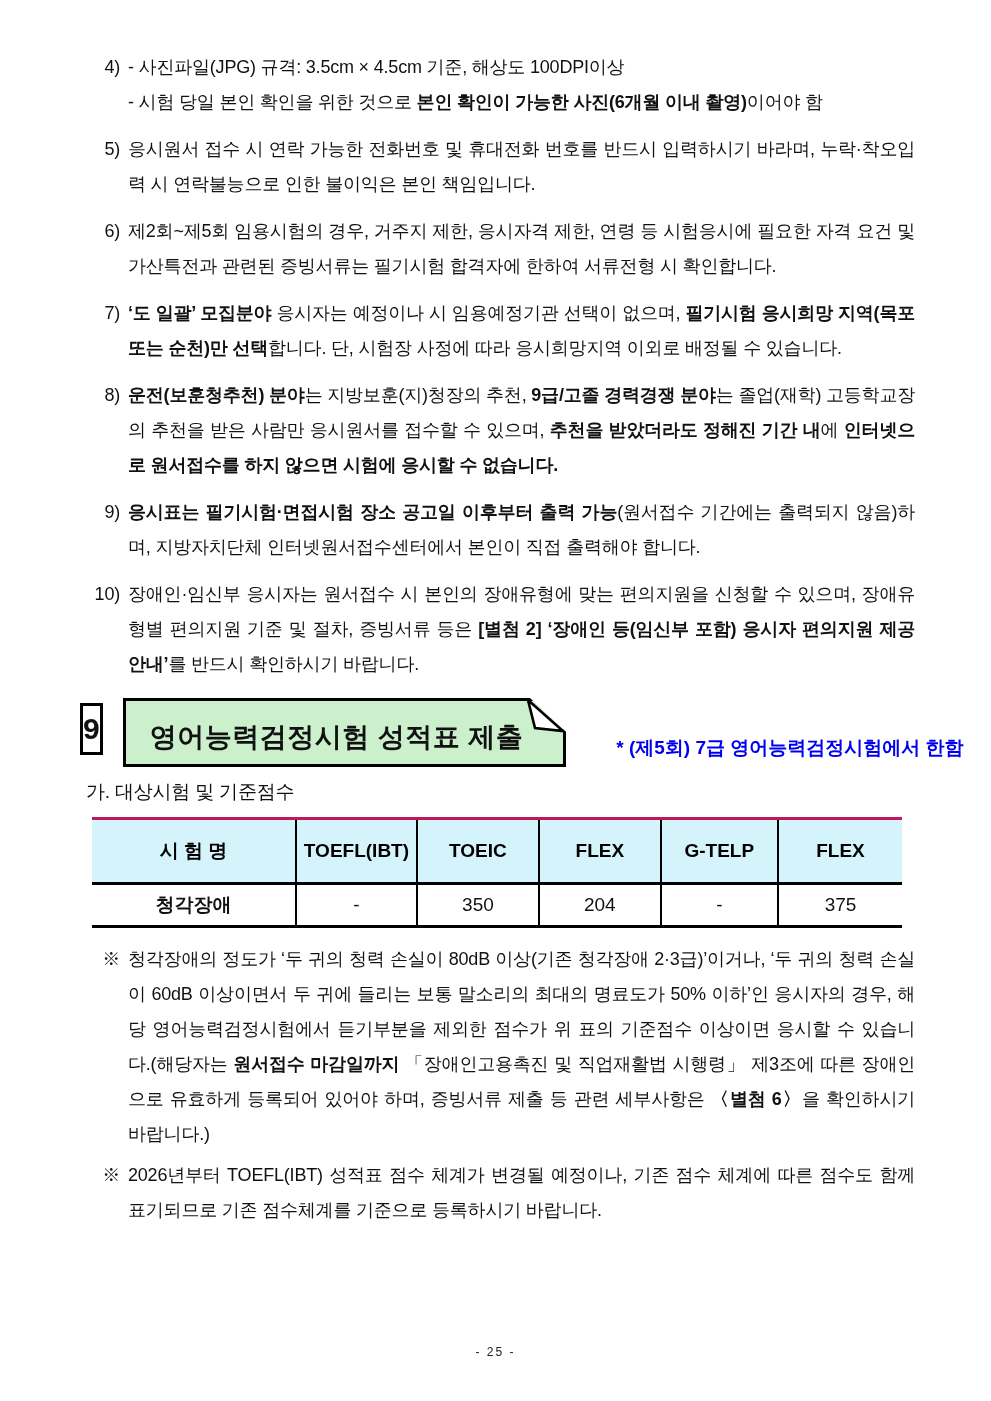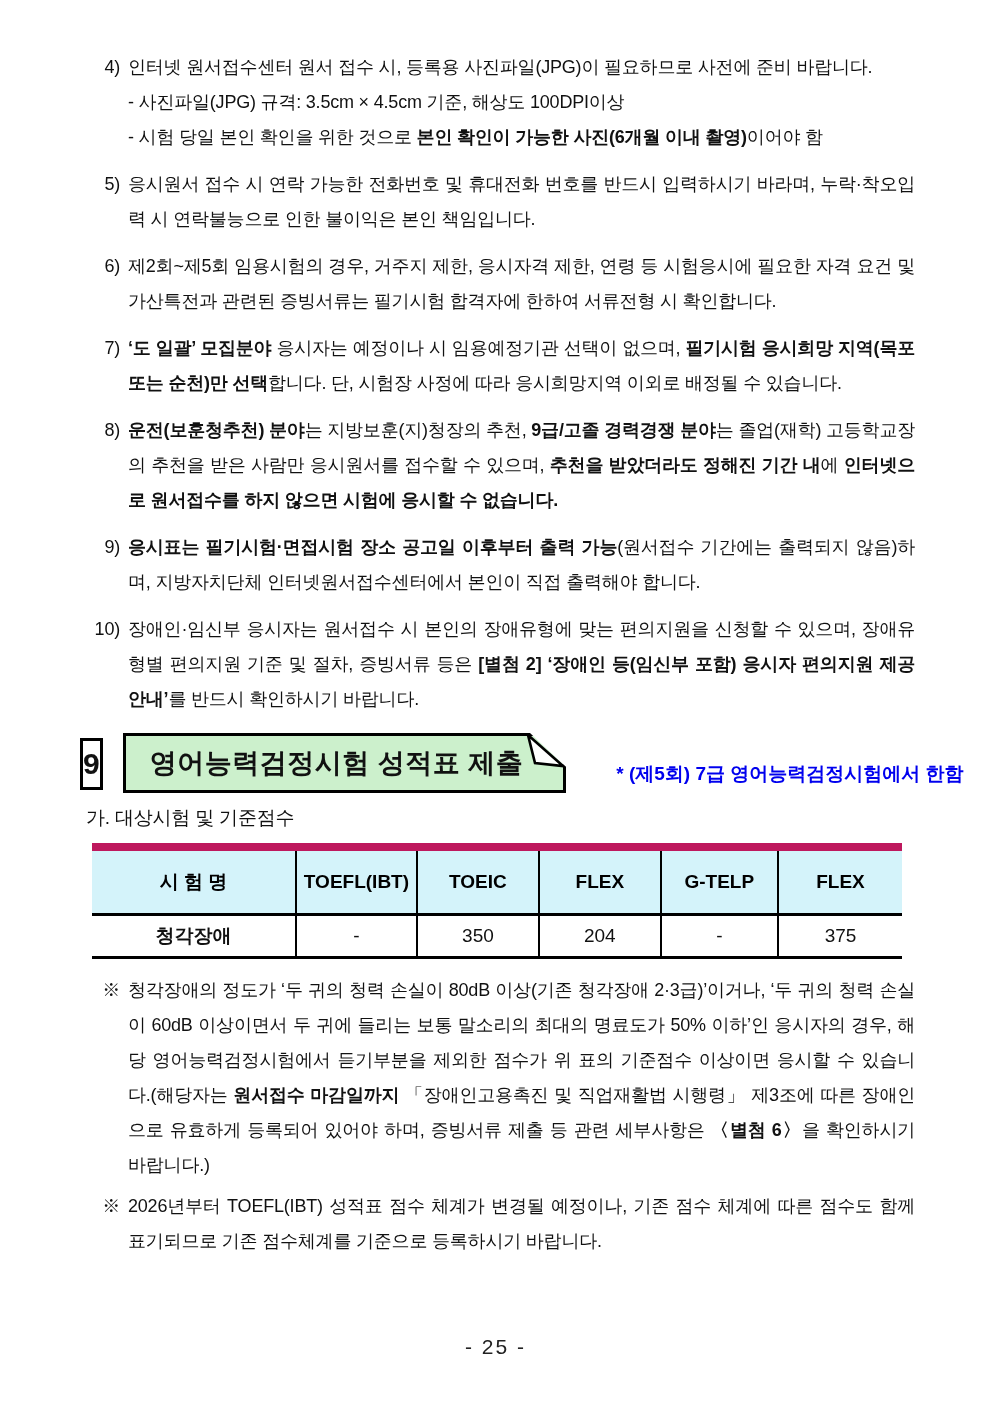--- a/index.html
+++ b/index.html
@@ -38,21 +38,21 @@
     display:flex; align-items:center; justify-content:center;
     font-size:30px; font-weight:700;
     margin-top:5px;
     background:#fff;
   }
   .title-box {
     position:relative;
     margin-left:20px;
     background:#ccf0cc;
     border:3px solid #000;
-    padding:9px 40px 9px 24px;
+    padding:18px 40px 9px 24px;
     font-size:27px; font-weight:700;
     letter-spacing:0.5px;
     white-space:nowrap;
   }
   .fold { position:absolute; top:-3px; right:-3px; width:44px; height:38px; }
   .section-note {
     margin-left:50px;
     align-self:flex-end;
     padding-bottom:6px;
     color:#0000ee;
@@ -65,21 +65,21 @@
     margin:12px 0 12px 6px;
     font-size:19px; font-weight:400;
     letter-spacing:-0.2px;
   }
 
   
   table.score {
     border-collapse:collapse;
     width:810px;
     margin-left:12px;
-    border-top:8px solid #be185d;
+    border-top:3px solid #be185d;
     border-bottom:3.5px solid #000;
     table-layout:fixed;
   }
   table.score th {
     background:#d4f3fa;
     border-bottom:3.5px solid #000;
     font-size:19px; font-weight:700;
     padding:18px 0;
     color:#000;
   }
@@ -94,32 +94,31 @@
   td.rowlabel { color:#0000ee; font-weight:700; }
   .cellsub { font-size:15px; line-height:17px; margin-top:-2px; }
   tbody tr.r2 td { padding:7px 0; }
 
   .notes { margin-top:14px; }
   .notes .para { margin-bottom:6px; }
 
   .footer {
     position:absolute; left:0; right:0; bottom:42px;
     text-align:center;
-    font-size:21px; color:#222;
+    font-size:12px; color:#222;
     letter-spacing:2px;
   }
 </style>
 </head>
 <body>
 
 <div class="page">
 
   <div class="para">
     <span class="marker">4)</span>
-    <div class="jtext"><span>인터넷 원서접수센터 원서 접수 시, 등록용 사진파일(JPG)이 필요하므로 사전에 준비 바랍니다.</span></div>
     <div class="jtext sub"><span>- 사진파일(JPG) 규격: 3.5cm × 4.5cm 기준, 해상도 100DPI이상</span></div>
     <div class="jtext sub"><span>- 시험 당일 본인 확인을 위한 것으로 </span><span class="b">본인 확인이 가능한 사진(6개월 이내 촬영)</span><span>이어야 함</span></div>
   </div>
 
   <div class="para">
     <span class="marker">5)</span>
     <div class="jtext"><span>응시원서 접수 시 연락 가능한 전화번호 및 휴대전화 번호를 반드시 입력하시기 바라며, 누락·착오입력 시 연락불능으로 인한 불이익은 본인 책임입니다.</span></div>
   </div>
 
   <div class="para">

